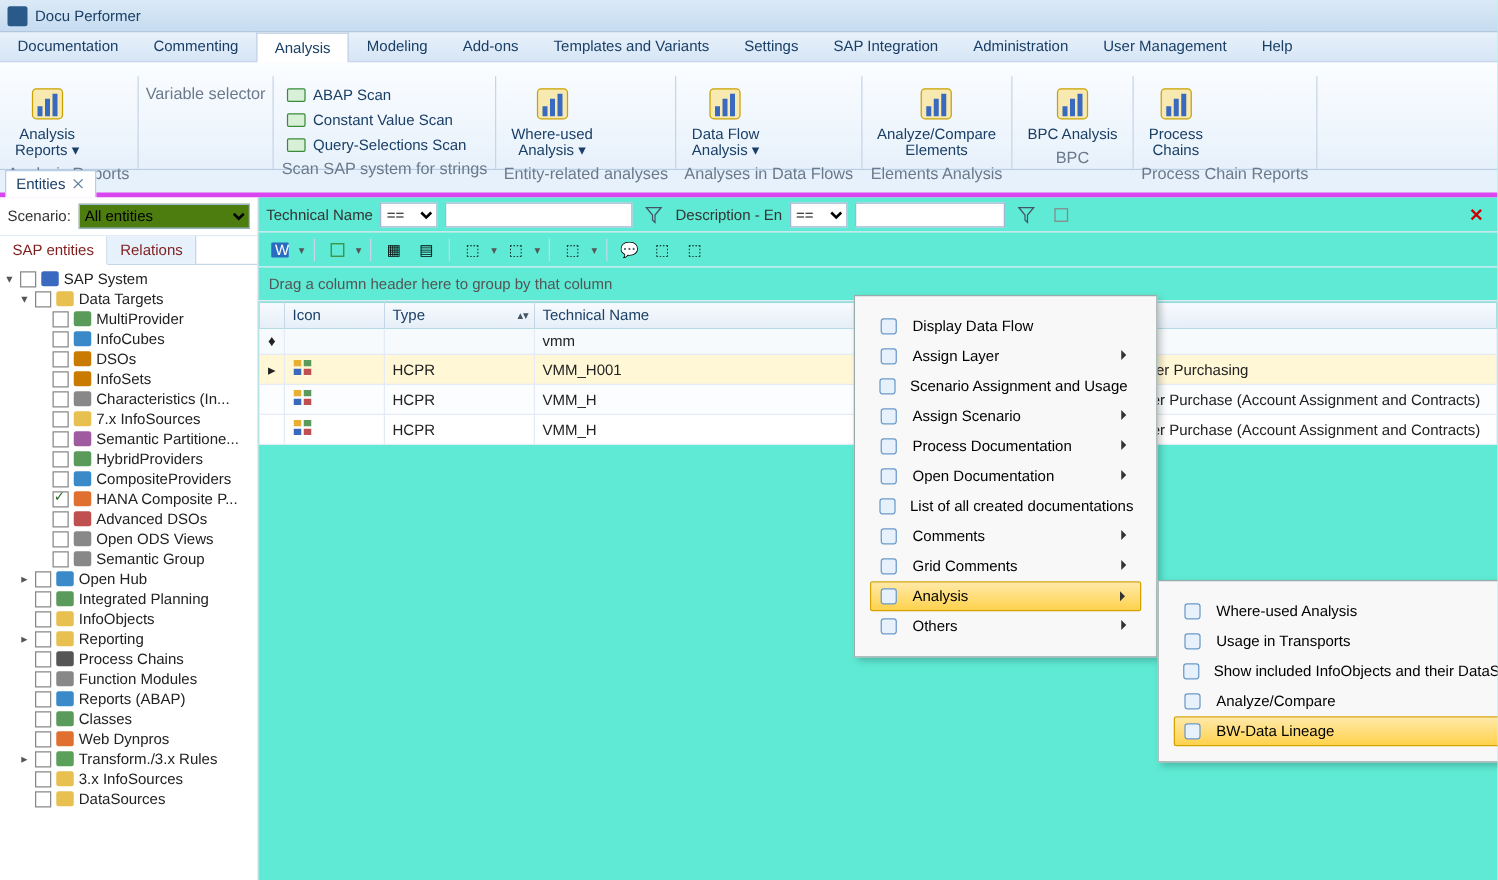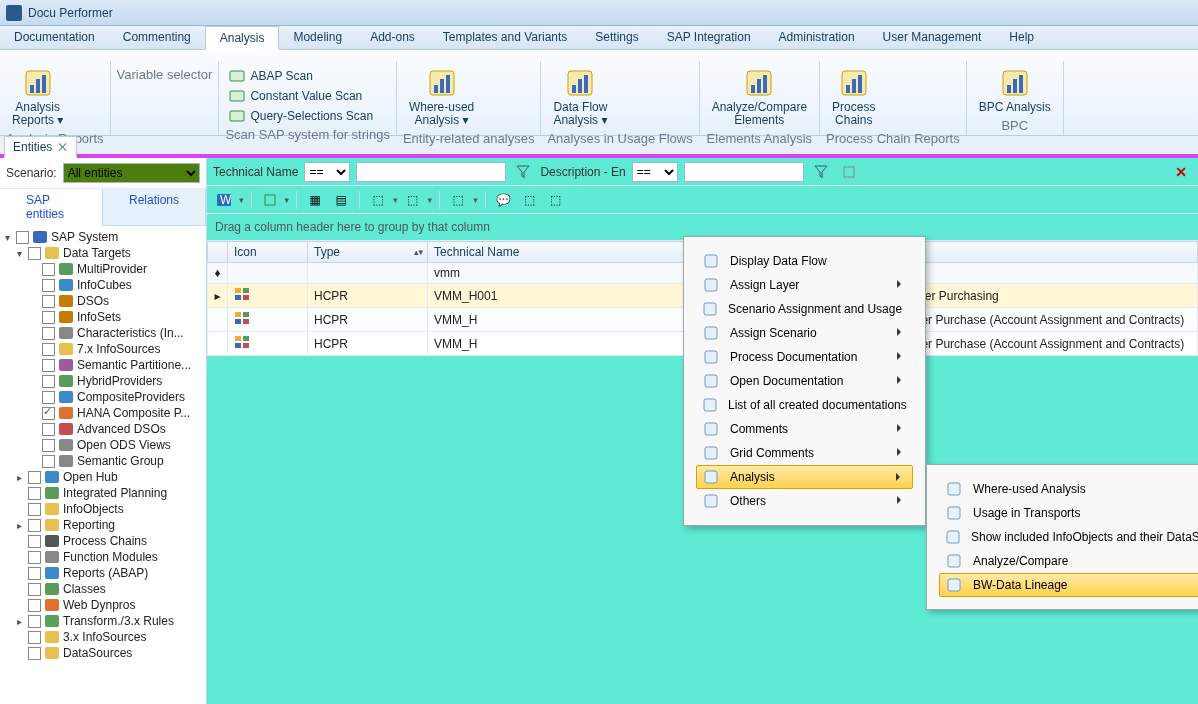--- a/index.html
+++ b/index.html
@@ -24,21 +24,21 @@
 .doc-tab { padding:3px 8px; background:#fff; border:1px solid #b8cde3; border-bottom:1px solid #fff; display:flex; align-items:center; gap:6px; color:#1a3f66; margin-bottom:-1px; }
 .doc-tab .close { width:10px; height:10px; position:relative; }
 .doc-tab .close:before,.doc-tab .close:after{content:"";position:absolute;left:4px;top:0;width:1px;height:10px;background:#5a7a9c;}
 .doc-tab .close:before{transform:rotate(45deg);} .doc-tab .close:after{transform:rotate(-45deg);}
 .workspace { display:flex; height:calc(704px - 26px - 24px - 86px - 22px); }
 .left-pane { width:207px; border-right:1px solid #c5d6e8; background:#fff; display:flex; flex-direction:column; }
 .scenario-row { padding:5px 6px; display:flex; align-items:center; gap:6px; border-bottom:1px solid #e3ecf5; }
 .scenario-row select { flex:1; height:20px; border:1px solid #9fb7d4; font-size:12px; background:#4d7c0f; }
 .scenario-row .lbl { color:#333; }
 .side-tabs { display:flex; border-bottom:1px solid #c5d6e8; }
-.side-tab { padding:4px 26px; border-right:1px solid #c5d6e8; color:#1d4ed8; cursor:pointer; background:#e7f1fb; }
+.side-tab { padding:4px 10px; border-right:1px solid #c5d6e8; color:#7f1d1d; cursor:pointer; background:#e7f1fb; }
 .side-tab.active { background:#fff; border-bottom:1px solid #fff; margin-bottom:-1px; }
 .tree { overflow:auto; padding:3px 2px; flex:1; }
 .tree-row { display:flex; align-items:center; gap:3px; padding:1px 0; white-space:nowrap; cursor:pointer; }
 .tree-row .tw { width:11px; text-align:center; color:#555; font-size:10px; }
 .tree-row .cb { width:13px; height:13px; border:1px solid #888; background:#fff; flex-shrink:0; }
 .tree-row .cb.checked { background:#fff; position:relative; }
 .tree-row .cb.checked:after { content:"✓"; position:absolute; left:0; top:-3px; font-size:11px; color:#2a6a2a; }
 .tree-row .ic { width:16px; height:14px; flex-shrink:0; }
 .tree-row .txt { color:#222; }
 .ind1{padding-left:12px}.ind2{padding-left:26px}
@@ -158,21 +158,21 @@
             <svg class="svg-ico" width="32" height="32">
               <rect x="4" y="4" width="24" height="24" rx="3" fill="#f7e9b0" stroke="#c9a200"></rect>
               <rect x="8" y="18" width="4" height="8" fill="#3a6ac0"></rect>
               <rect x="14" y="12" width="4" height="14" fill="#3a6ac0"></rect>
               <rect x="20" y="8" width="4" height="18" fill="#3a6ac0"></rect>
             </svg>
           </div>
           <div class="lbl">Data Flow<br>Analysis ▾</div>
         </div>
       </div>
-      <div class="rg-caption">Analyses in Usage Flows</div>
+      <div class="rg-caption">Analyses in Data Flows</div>
     </div>
     <div class="ribbon-group">
       <div class="rg-body">
         <div class="ribbon-btn-lg">
           <div class="ico">
             <svg class="svg-ico" width="32" height="32">
               <rect x="4" y="4" width="24" height="24" rx="3" fill="#f7e9b0" stroke="#c9a200"></rect>
               <rect x="8" y="18" width="4" height="8" fill="#3a6ac0"></rect>
               <rect x="14" y="12" width="4" height="14" fill="#3a6ac0"></rect>
               <rect x="20" y="8" width="4" height="18" fill="#3a6ac0"></rect>
@@ -187,40 +187,40 @@
       <div class="rg-body">
         <div class="ribbon-btn-lg">
           <div class="ico">
             <svg class="svg-ico" width="32" height="32">
               <rect x="4" y="4" width="24" height="24" rx="3" fill="#f7e9b0" stroke="#c9a200"></rect>
               <rect x="8" y="18" width="4" height="8" fill="#3a6ac0"></rect>
               <rect x="14" y="12" width="4" height="14" fill="#3a6ac0"></rect>
               <rect x="20" y="8" width="4" height="18" fill="#3a6ac0"></rect>
             </svg>
           </div>
-          <div class="lbl">Process<br>Chains</div>
-        </div>
-      </div>
-      <div class="rg-caption">Process Chain Reports</div>
+          <div class="lbl">BPC Analysis</div>
+        </div>
+      </div>
+      <div class="rg-caption">BPC</div>
     </div>
     <div class="ribbon-group">
       <div class="rg-body">
         <div class="ribbon-btn-lg">
           <div class="ico">
             <svg class="svg-ico" width="32" height="32">
               <rect x="4" y="4" width="24" height="24" rx="3" fill="#f7e9b0" stroke="#c9a200"></rect>
               <rect x="8" y="18" width="4" height="8" fill="#3a6ac0"></rect>
               <rect x="14" y="12" width="4" height="14" fill="#3a6ac0"></rect>
               <rect x="20" y="8" width="4" height="18" fill="#3a6ac0"></rect>
             </svg>
           </div>
-          <div class="lbl">BPC Analysis</div>
-        </div>
-      </div>
-      <div class="rg-caption">BPC</div>
+          <div class="lbl">Process<br>Chains</div>
+        </div>
+      </div>
+      <div class="rg-caption">Process Chain Reports</div>
     </div>
   </div>
 
 <div class="tab-strip">
   <div class="doc-tab">
     <span>Entities</span>
     <span class="close"></span>
   </div>
 </div>
 

